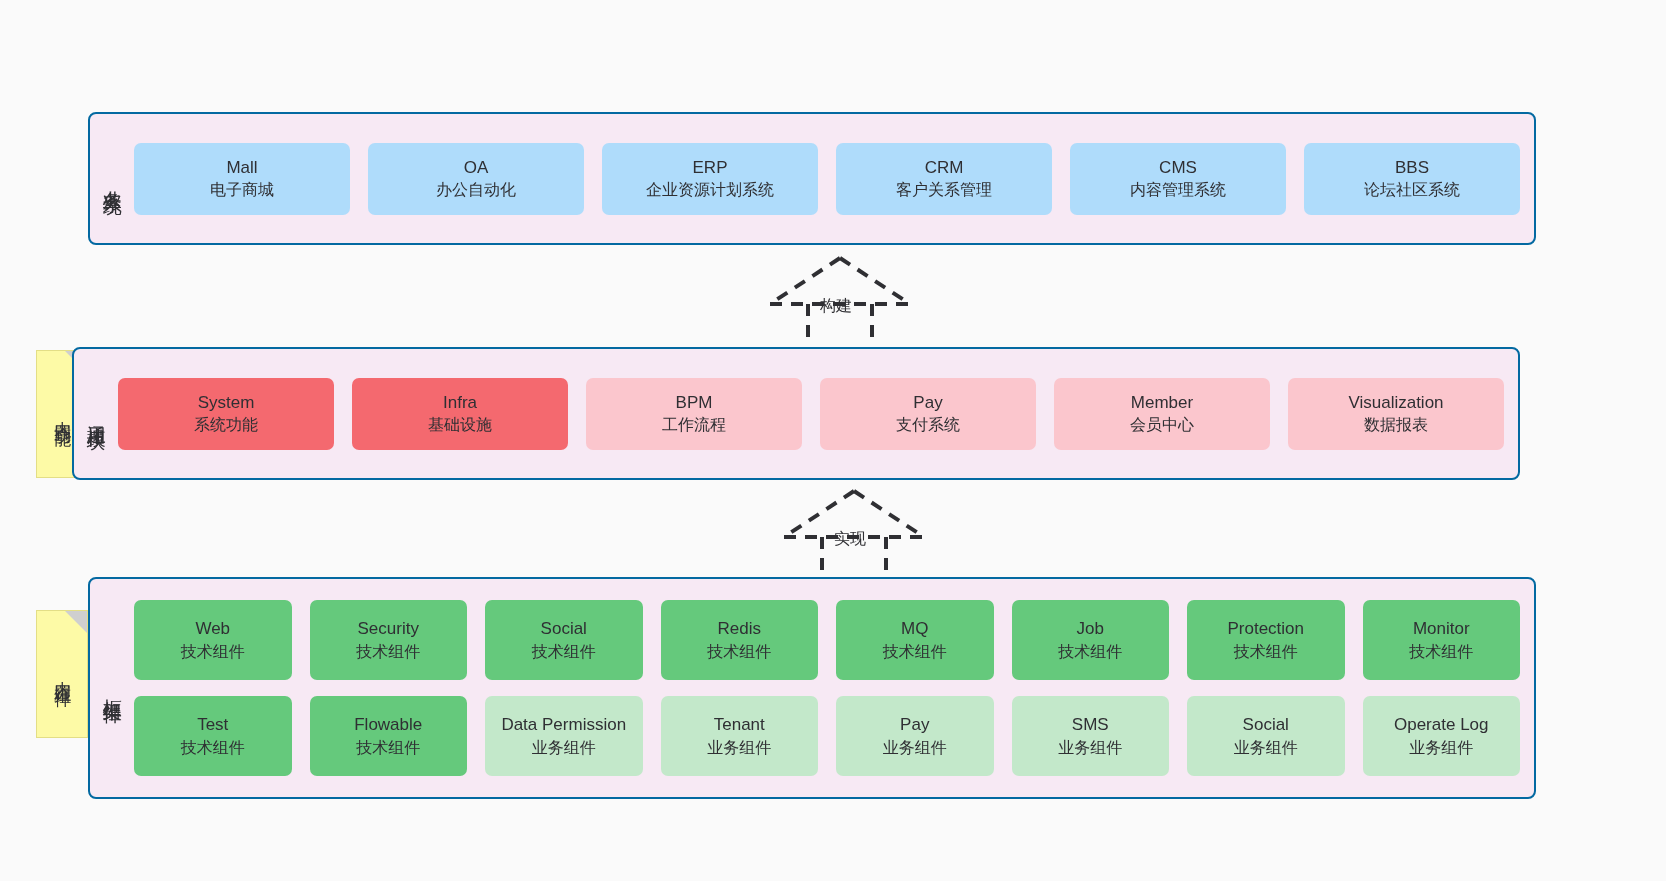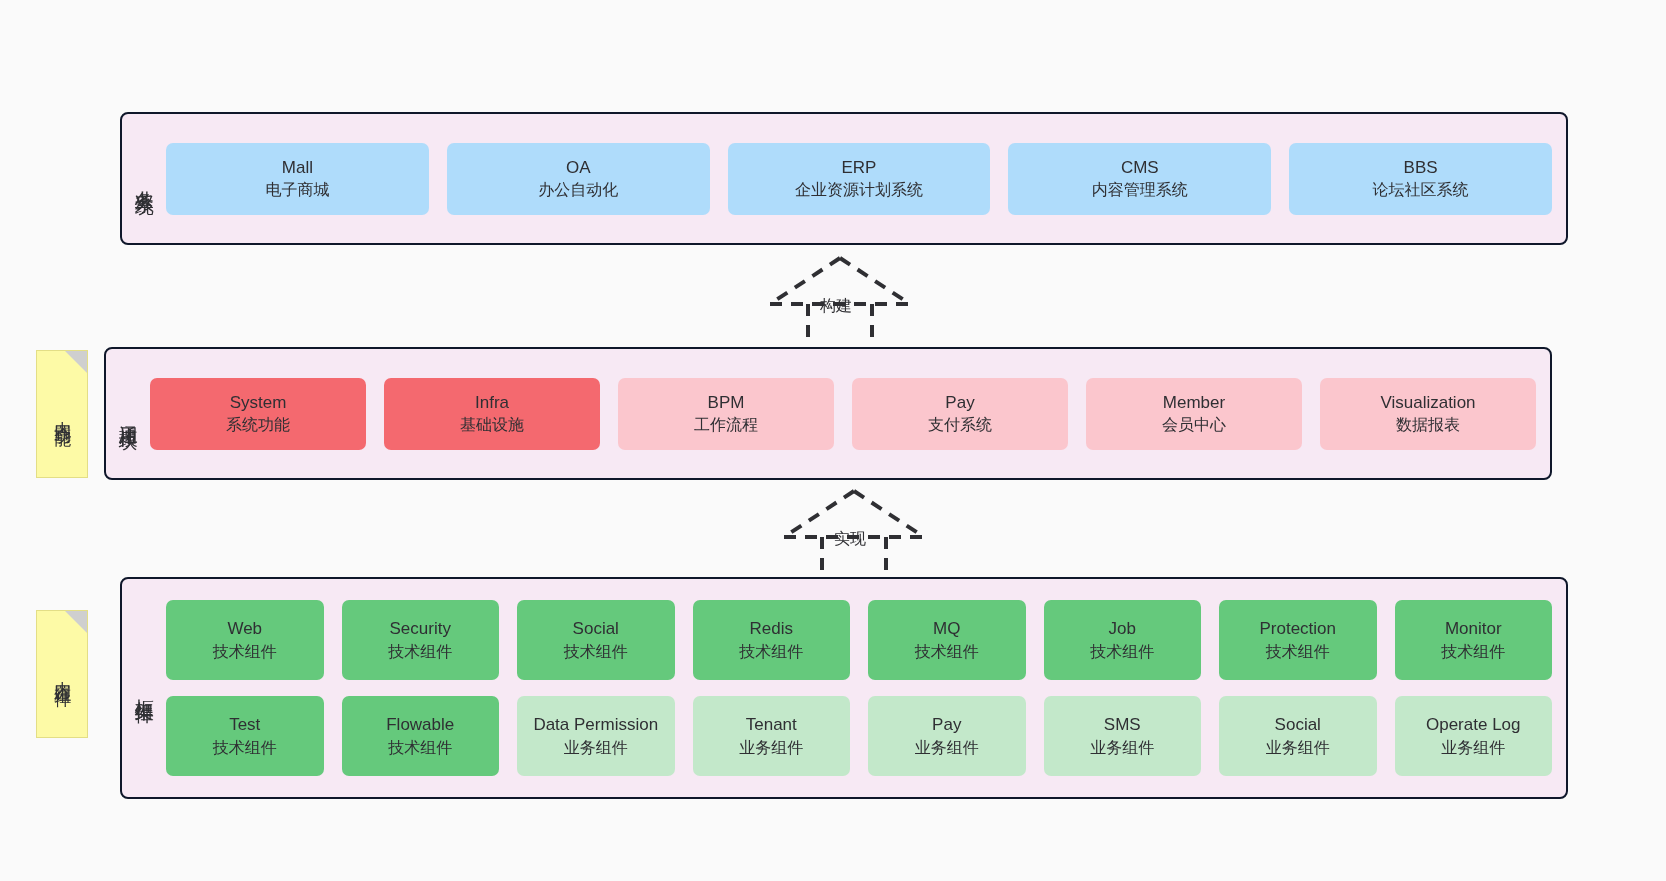--- a/index.html
+++ b/index.html
@@ -21,25 +21,24 @@
     position: relative;
     width: 1666px;
     height: 881px;
   }
 
   
   .layer {
     position: absolute;
     box-sizing: border-box;
     background: #f7e9f4;
-    border: 2px solid #0f172a;
+    border: 2px solid #0369a1;
     border-radius: 8px;
     display: flex;
     align-items: stretch;
-    margin-left: 32px;
   }
 
   .layer-title {
     flex: 0 0 auto;
     width: 44px;
     display: flex;
     align-items: center;
     justify-content: center;
     font-size: 19px;
     line-height: 1.08;
@@ -169,20 +168,24 @@
         </div>
         <div class="card c-blue">
           <span class="ttl">OA</span>
           <span class="sub">办公自动化</span>
         </div>
         <div class="card c-blue">
           <span class="ttl">ERP</span>
           <span class="sub">企业资源计划系统</span>
         </div>
         <div class="card c-blue">
+          <span class="ttl">CRM</span>
+          <span class="sub">客户关系管理</span>
+        </div>
+        <div class="card c-blue">
           <span class="ttl">CMS</span>
           <span class="sub">内容管理系统</span>
         </div>
         <div class="card c-blue">
           <span class="ttl">BBS</span>
           <span class="sub">论坛社区系统</span>
         </div>
       </div>
     </div>
   </div>

